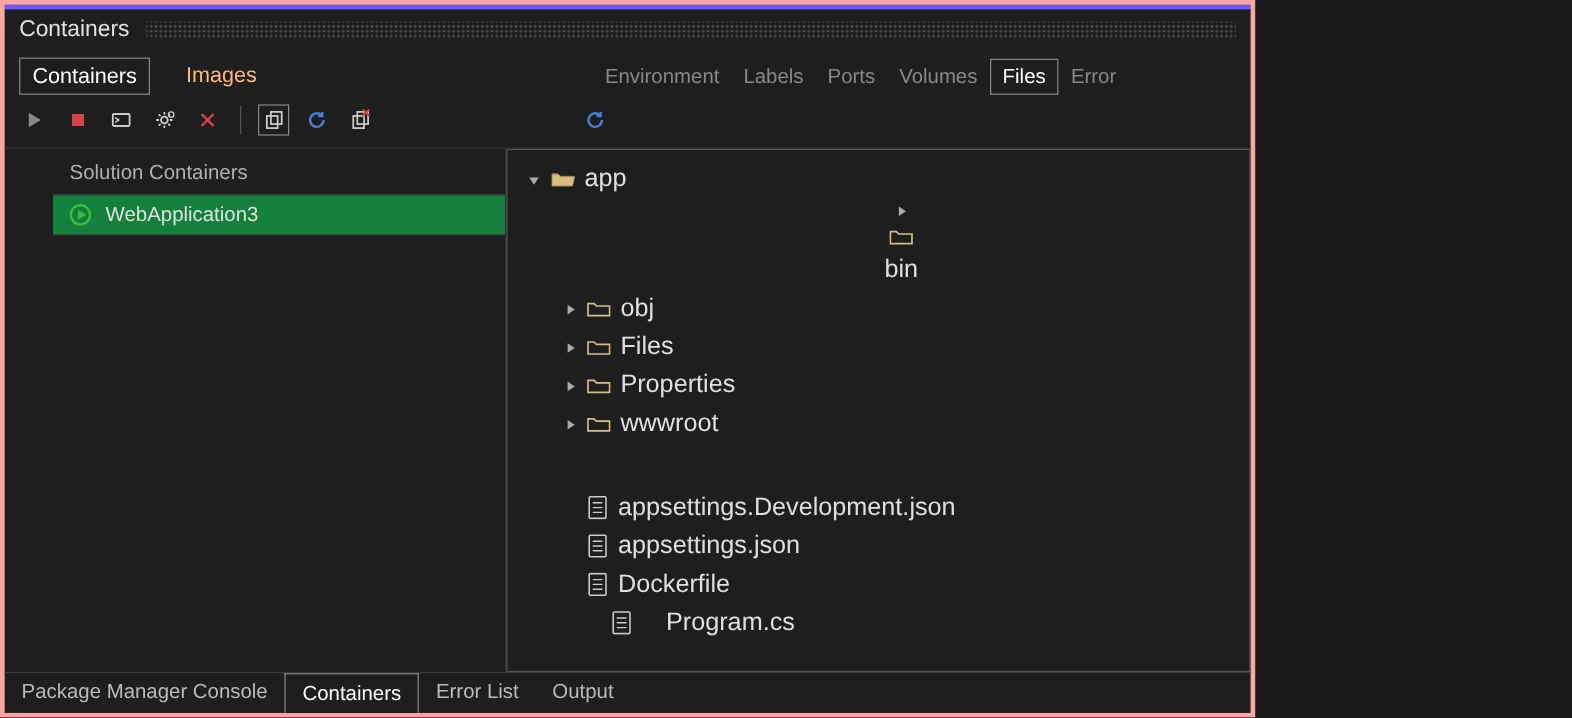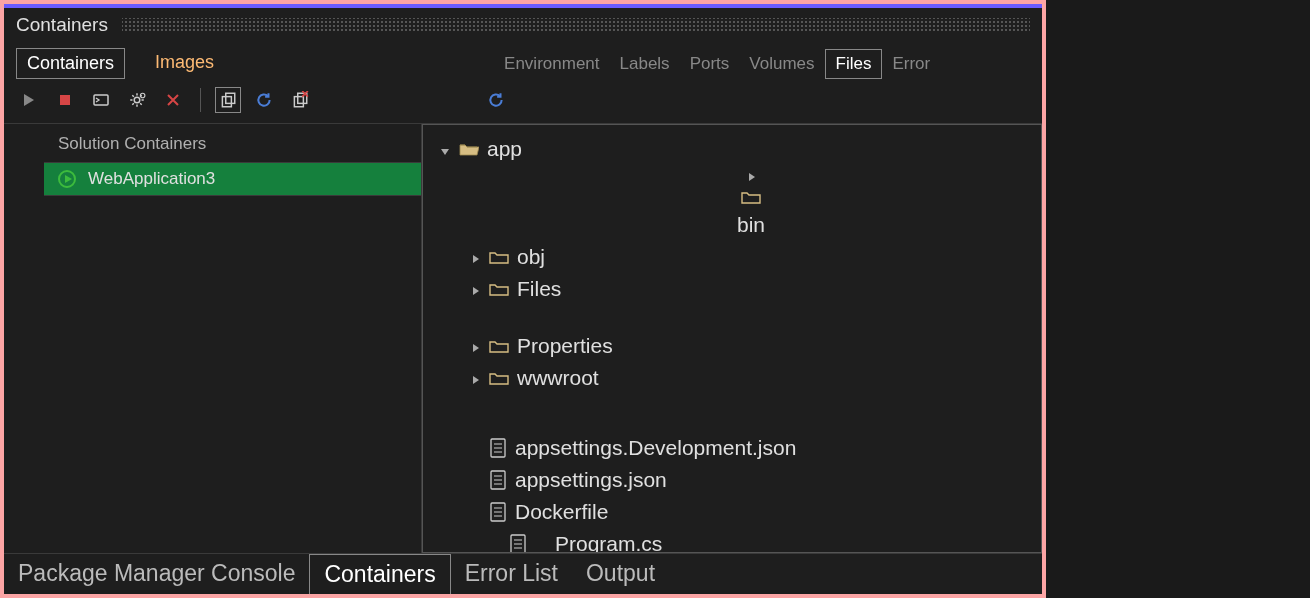--- a/index.html
+++ b/index.html
@@ -29,21 +29,21 @@
   .run-circle { width: 18px; height: 18px; border-radius: 50%; border: 2px solid #3dbb3d; display: inline-flex; align-items: center; justify-content: center; }
   .run-circle::after { content: ""; border-left: 7px solid #3dbb3d; border-top: 4px solid transparent; border-bottom: 4px solid transparent; margin-left: 2px; }
   .tree-pane { flex: 1; padding: 8px 4px; overflow: auto; border: 1px solid #555; margin: 0 0 0 0; }
   .tree-node { display: flex; align-items: center; gap: 8px; padding: 4px 4px; cursor: pointer; }
   .tree-label { color: #e0e0e0; font-size: 21px; }
   .expander { width: 12px; height: 12px; display: inline-block; }
   .expander svg { width: 12px; height: 12px; }
   .folder-icon { width: 20px; height: 16px; }
   .file-icon { width: 18px; height: 20px; }
   .bottom-tabs { display: flex; align-items: stretch; background: #1e1e1e; border-top: 1px solid #3a3a3a; }
-  .bottom-tab { padding: 6px 14px; font-size: 23px; color: #bbb; cursor: pointer; border-right: 0px solid #333; }
+  .bottom-tab { padding: 6px 14px; font-size: 17px; color: #bbb; cursor: pointer; border-right: 0px solid #333; }
   .bottom-tab.selected { background: #1e1e1e; color: #fff; border-top: 1px solid #888; border-left:1px solid #888; border-right:1px solid #888;}
 </style>
 </head>
 <body>
 
 <svg width="0" height="0" style="position:absolute">
   <defs>
     <g id="ico-play">
         <path d="M3 2 L13 8 L3 14 Z" fill="#888"></path>
       </g>
@@ -210,21 +210,21 @@
         </div>
         <div class="tree-node" style="padding-left: 42px;">
           <span class="expander"><svg viewBox="0 0 12 12">
               <use href="#ico-expander-right"></use>
             </svg></span>
           <span class="folder-icon"><svg viewBox="0 0 20 16" width="20" height="16">
               <use href="#ico-folder"></use>
             </svg></span>
           <span class="tree-label">Files</span>
         </div>
-        <div class="tree-node" style="padding-left: 42px; margin-top: 25px;">
+        <div class="tree-node" style="padding-left: 42px;">
           <span class="expander"><svg viewBox="0 0 12 12">
               <use href="#ico-expander-right"></use>
             </svg></span>
           <span class="folder-icon"><svg viewBox="0 0 20 16" width="20" height="16">
               <use href="#ico-folder"></use>
             </svg></span>
           <span class="tree-label">Properties</span>
         </div>
         <div class="tree-node" style="padding-left: 42px;">
           <span class="expander"><svg viewBox="0 0 12 12">

